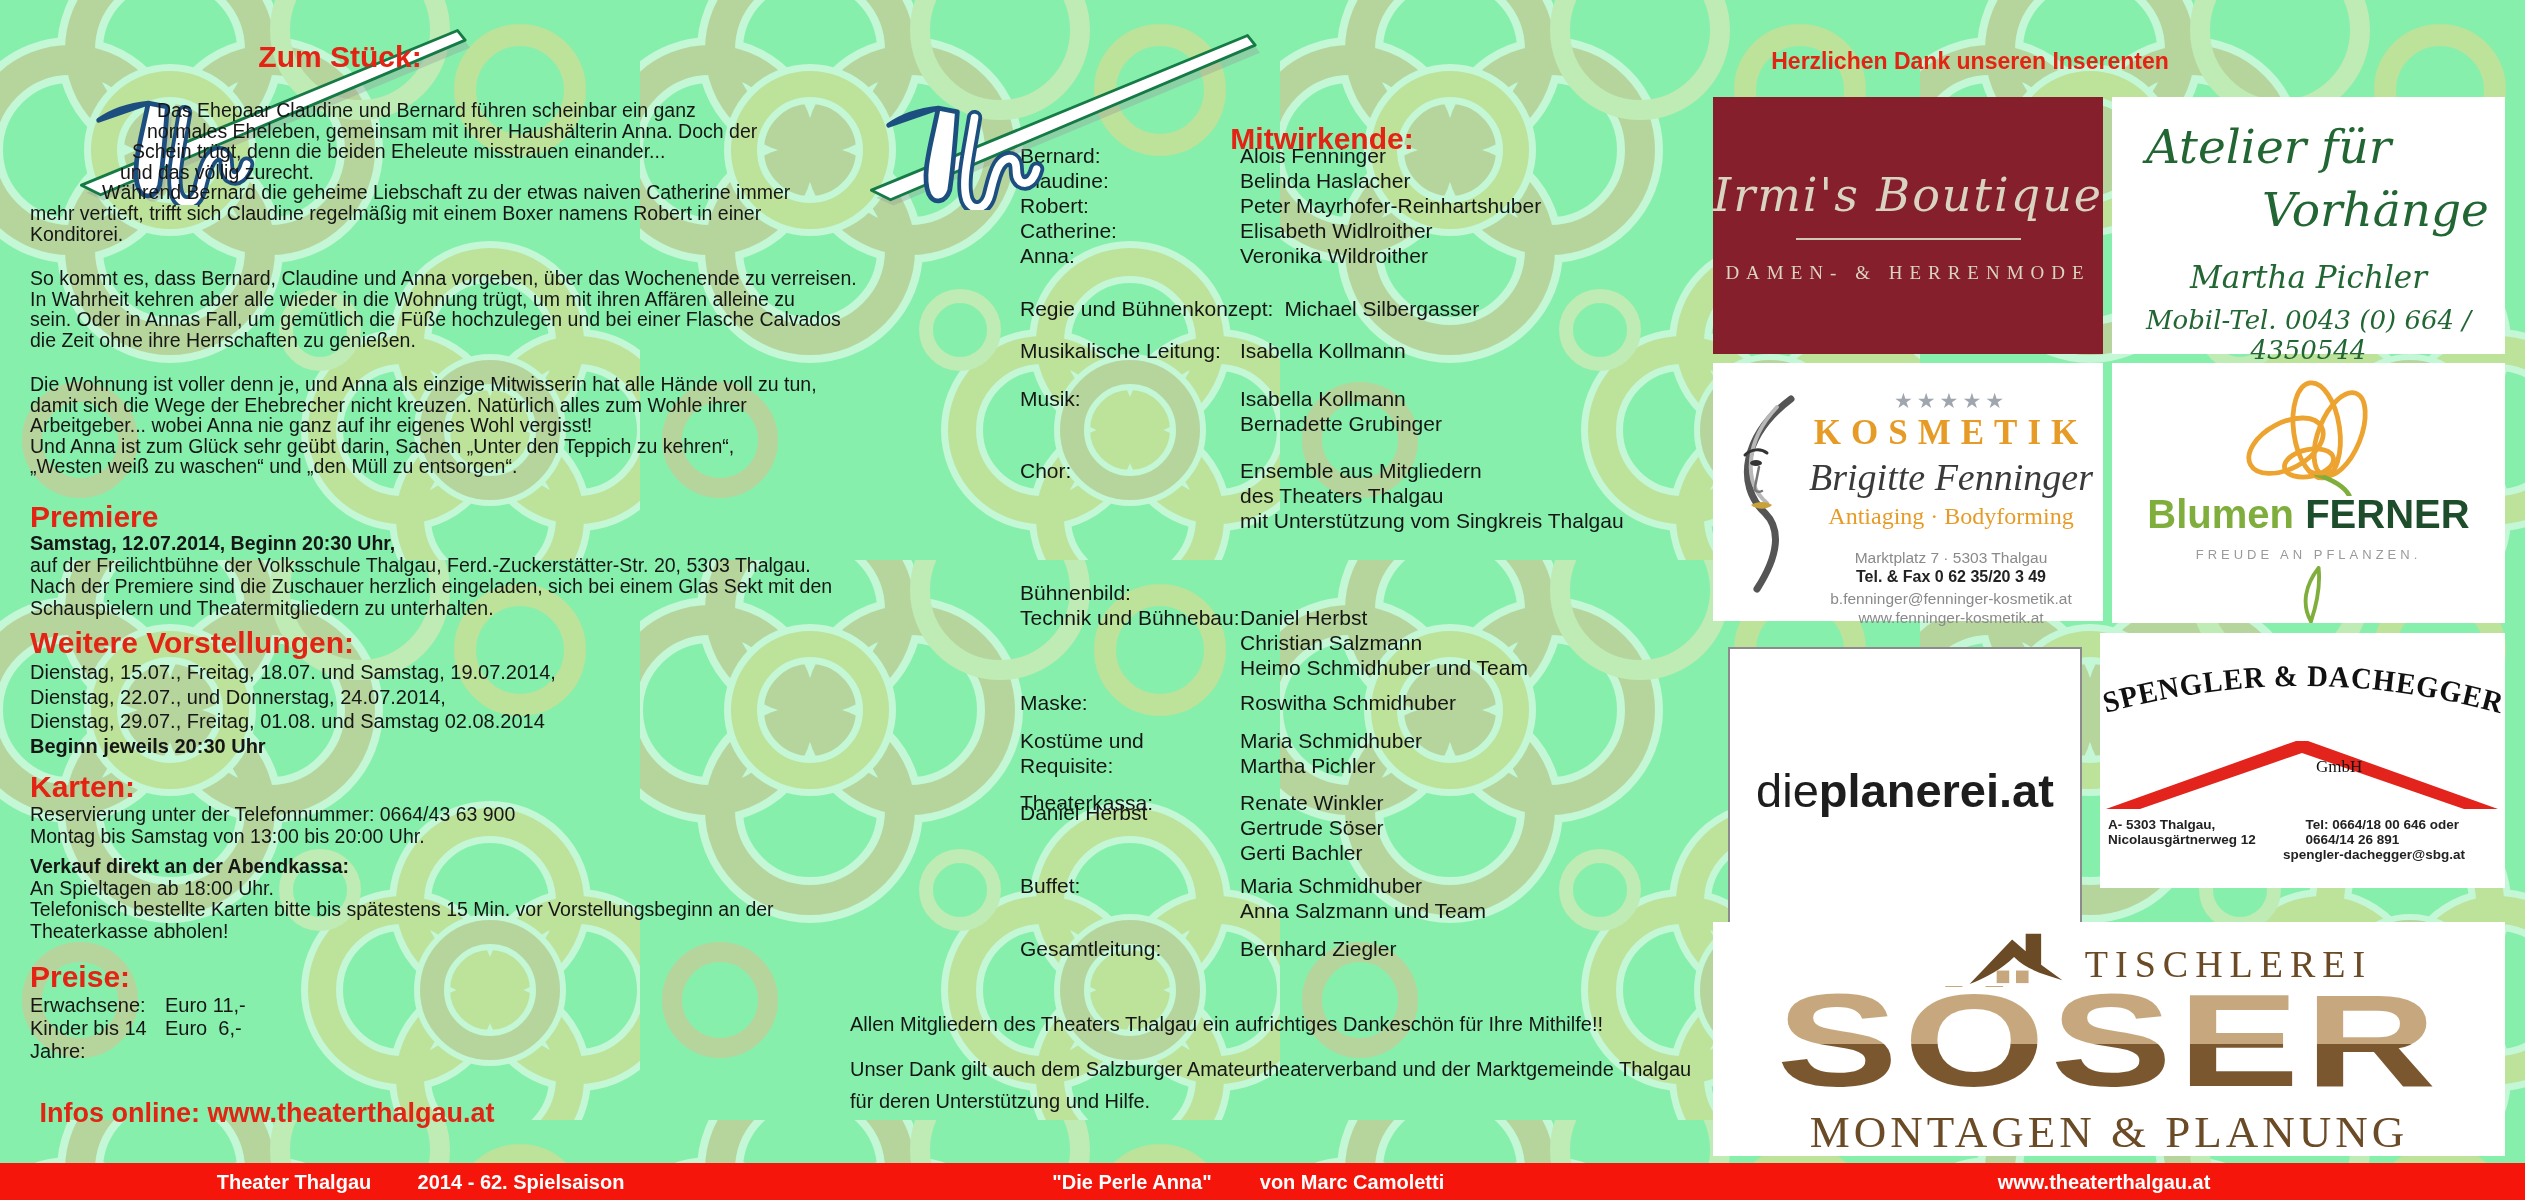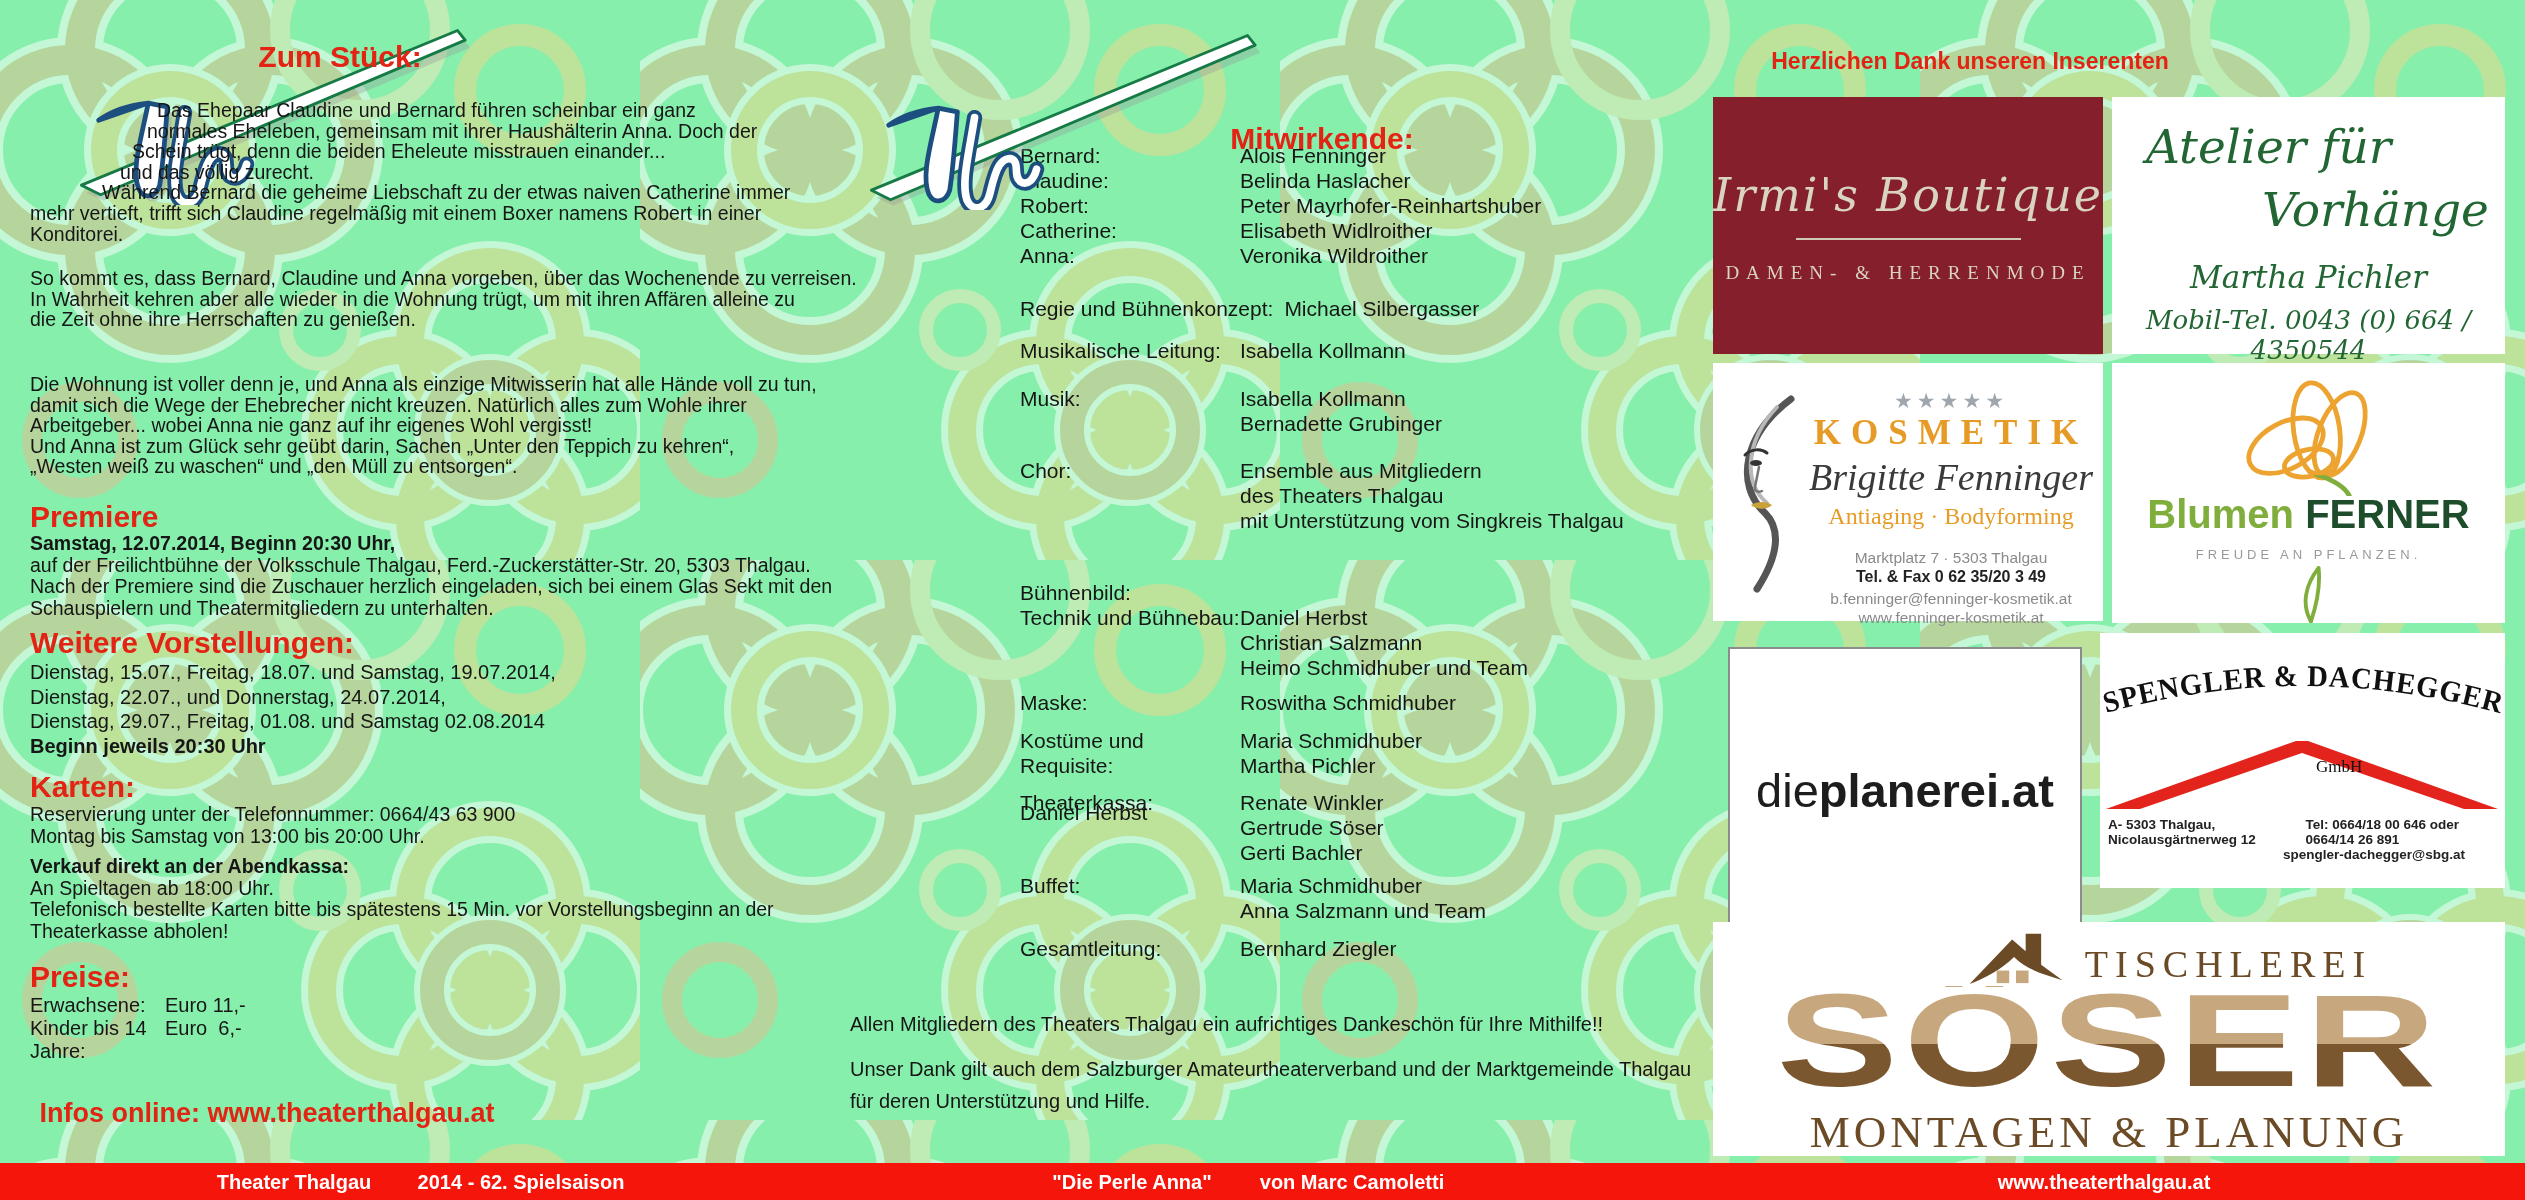--- a/index.html
+++ b/index.html
@@ -147,20 +147,21 @@
       <div class="story-line" style="padding-left:102px;">Schein trügt, denn die beiden Eheleute misstrauen einander...</div>
       <div class="story-line" style="padding-left:90px;">und das völlig zurecht.</div>
       <div class="story-line" style="padding-left:72px;">Während Bernard die geheime Liebschaft zu der etwas naiven Catherine immer</div>
       <div class="story-line">mehr vertieft, trifft sich Claudine regelmäßig mit einem Boxer namens Robert in einer</div>
       <div class="story-line">Konditorei.</div>
     </div>
 
     <div class="abs" style="left:30px; top:268px; width:790px;">
       <div class="story-line">So kommt es, dass Bernard, Claudine und Anna vorgeben, über das Wochenende zu verreisen.</div>
       <div class="story-line">In Wahrheit kehren aber alle wieder in die Wohnung trügt, um mit ihren Affären alleine zu</div>
+      <div class="story-line">sein. Oder in Annas Fall, um gemütlich die Füße hochzulegen und bei einer Flasche Calvados</div>
       <div class="story-line">die Zeit ohne ihre Herrschaften zu genießen.</div>
     </div>
 
     <div class="abs" style="left:30px; top:374px; width:790px;">
       <div class="story-line">Die Wohnung ist voller denn je, und Anna als einzige Mitwisserin hat alle Hände voll zu tun,</div>
       <div class="story-line">damit sich die Wege der Ehebrecher nicht kreuzen. Natürlich alles zum Wohle ihrer</div>
       <div class="story-line">Arbeitgeber... wobei Anna nie ganz auf ihr eigenes Wohl vergisst!</div>
       <div class="story-line">Und Anna ist zum Glück sehr geübt darin, Sachen „Unter den Teppich zu kehren“,</div>
       <div class="story-line">„Westen weiß zu waschen“ und „den Müll zu entsorgen“.</div>
     </div>

